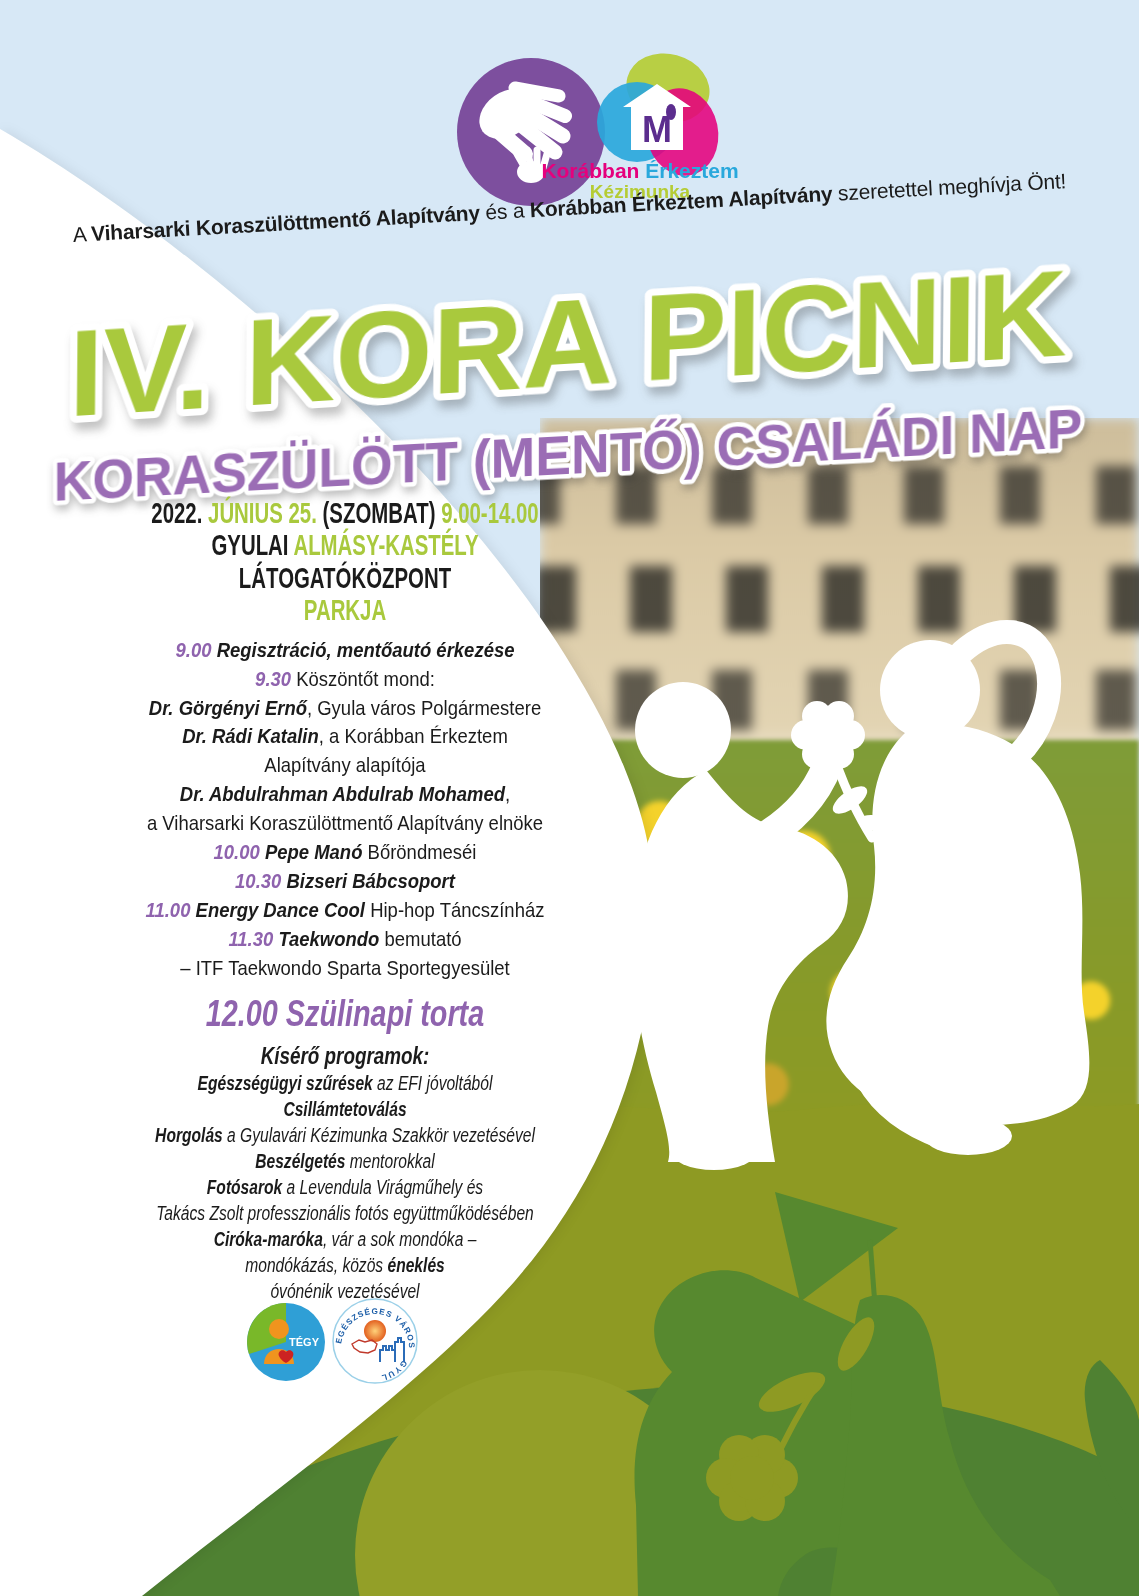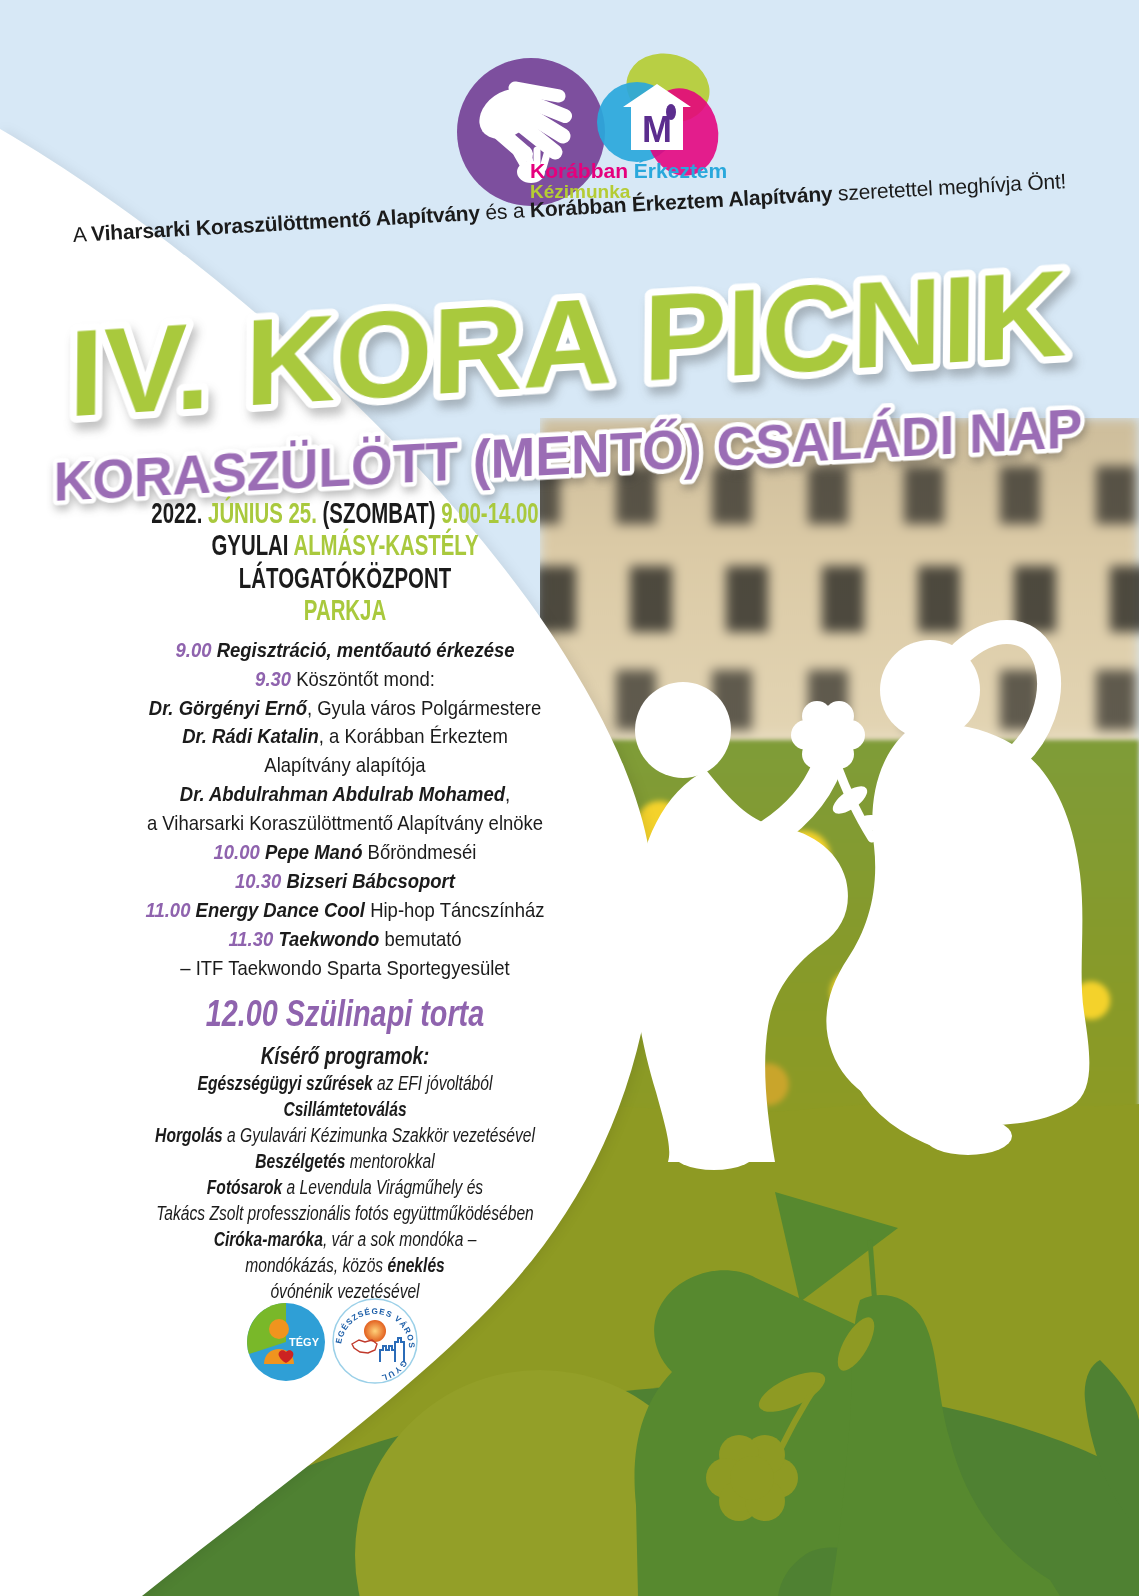--- a/index.html
+++ b/index.html
@@ -55,21 +55,21 @@
   .sched .n{font-weight:400;}
   .cake{margin-top:10px;font-size:36px;font-weight:800;font-style:italic;color:#8f63ae;
     transform:scaleX(.8);transform-origin:50% 50%;white-space:nowrap;}
   .side-head{margin-top:8px;font-size:23px;font-weight:800;font-style:italic;color:#1b1b1b;
     transform:scaleX(.82);transform-origin:50% 50%;}
   .side .line{font-size:20px;line-height:1.3;font-style:italic;color:#1b1b1b;
     transform:scaleX(.78);transform-origin:50% 50%;white-space:nowrap;}
   .side .b{font-weight:800;}
   .side .n{font-weight:400;}
   
-  .ke-text{left:530px;top:160px;width:220px;line-height:1.05;}
+  .ke-text{left:530px;top:160px;width:220px;text-align:center;line-height:1.05;}
   .ke-text .l1{font-size:21px;font-weight:800;}
   .ke-text .pink{color:#e5007d;}
   .ke-text .blue{color:#29a8dc;}
   .ke-text .l2{font-size:19px;font-weight:700;color:#b5cc34;}
 </style>
 </head>
 <body>
 
 <div class="poster">
 

